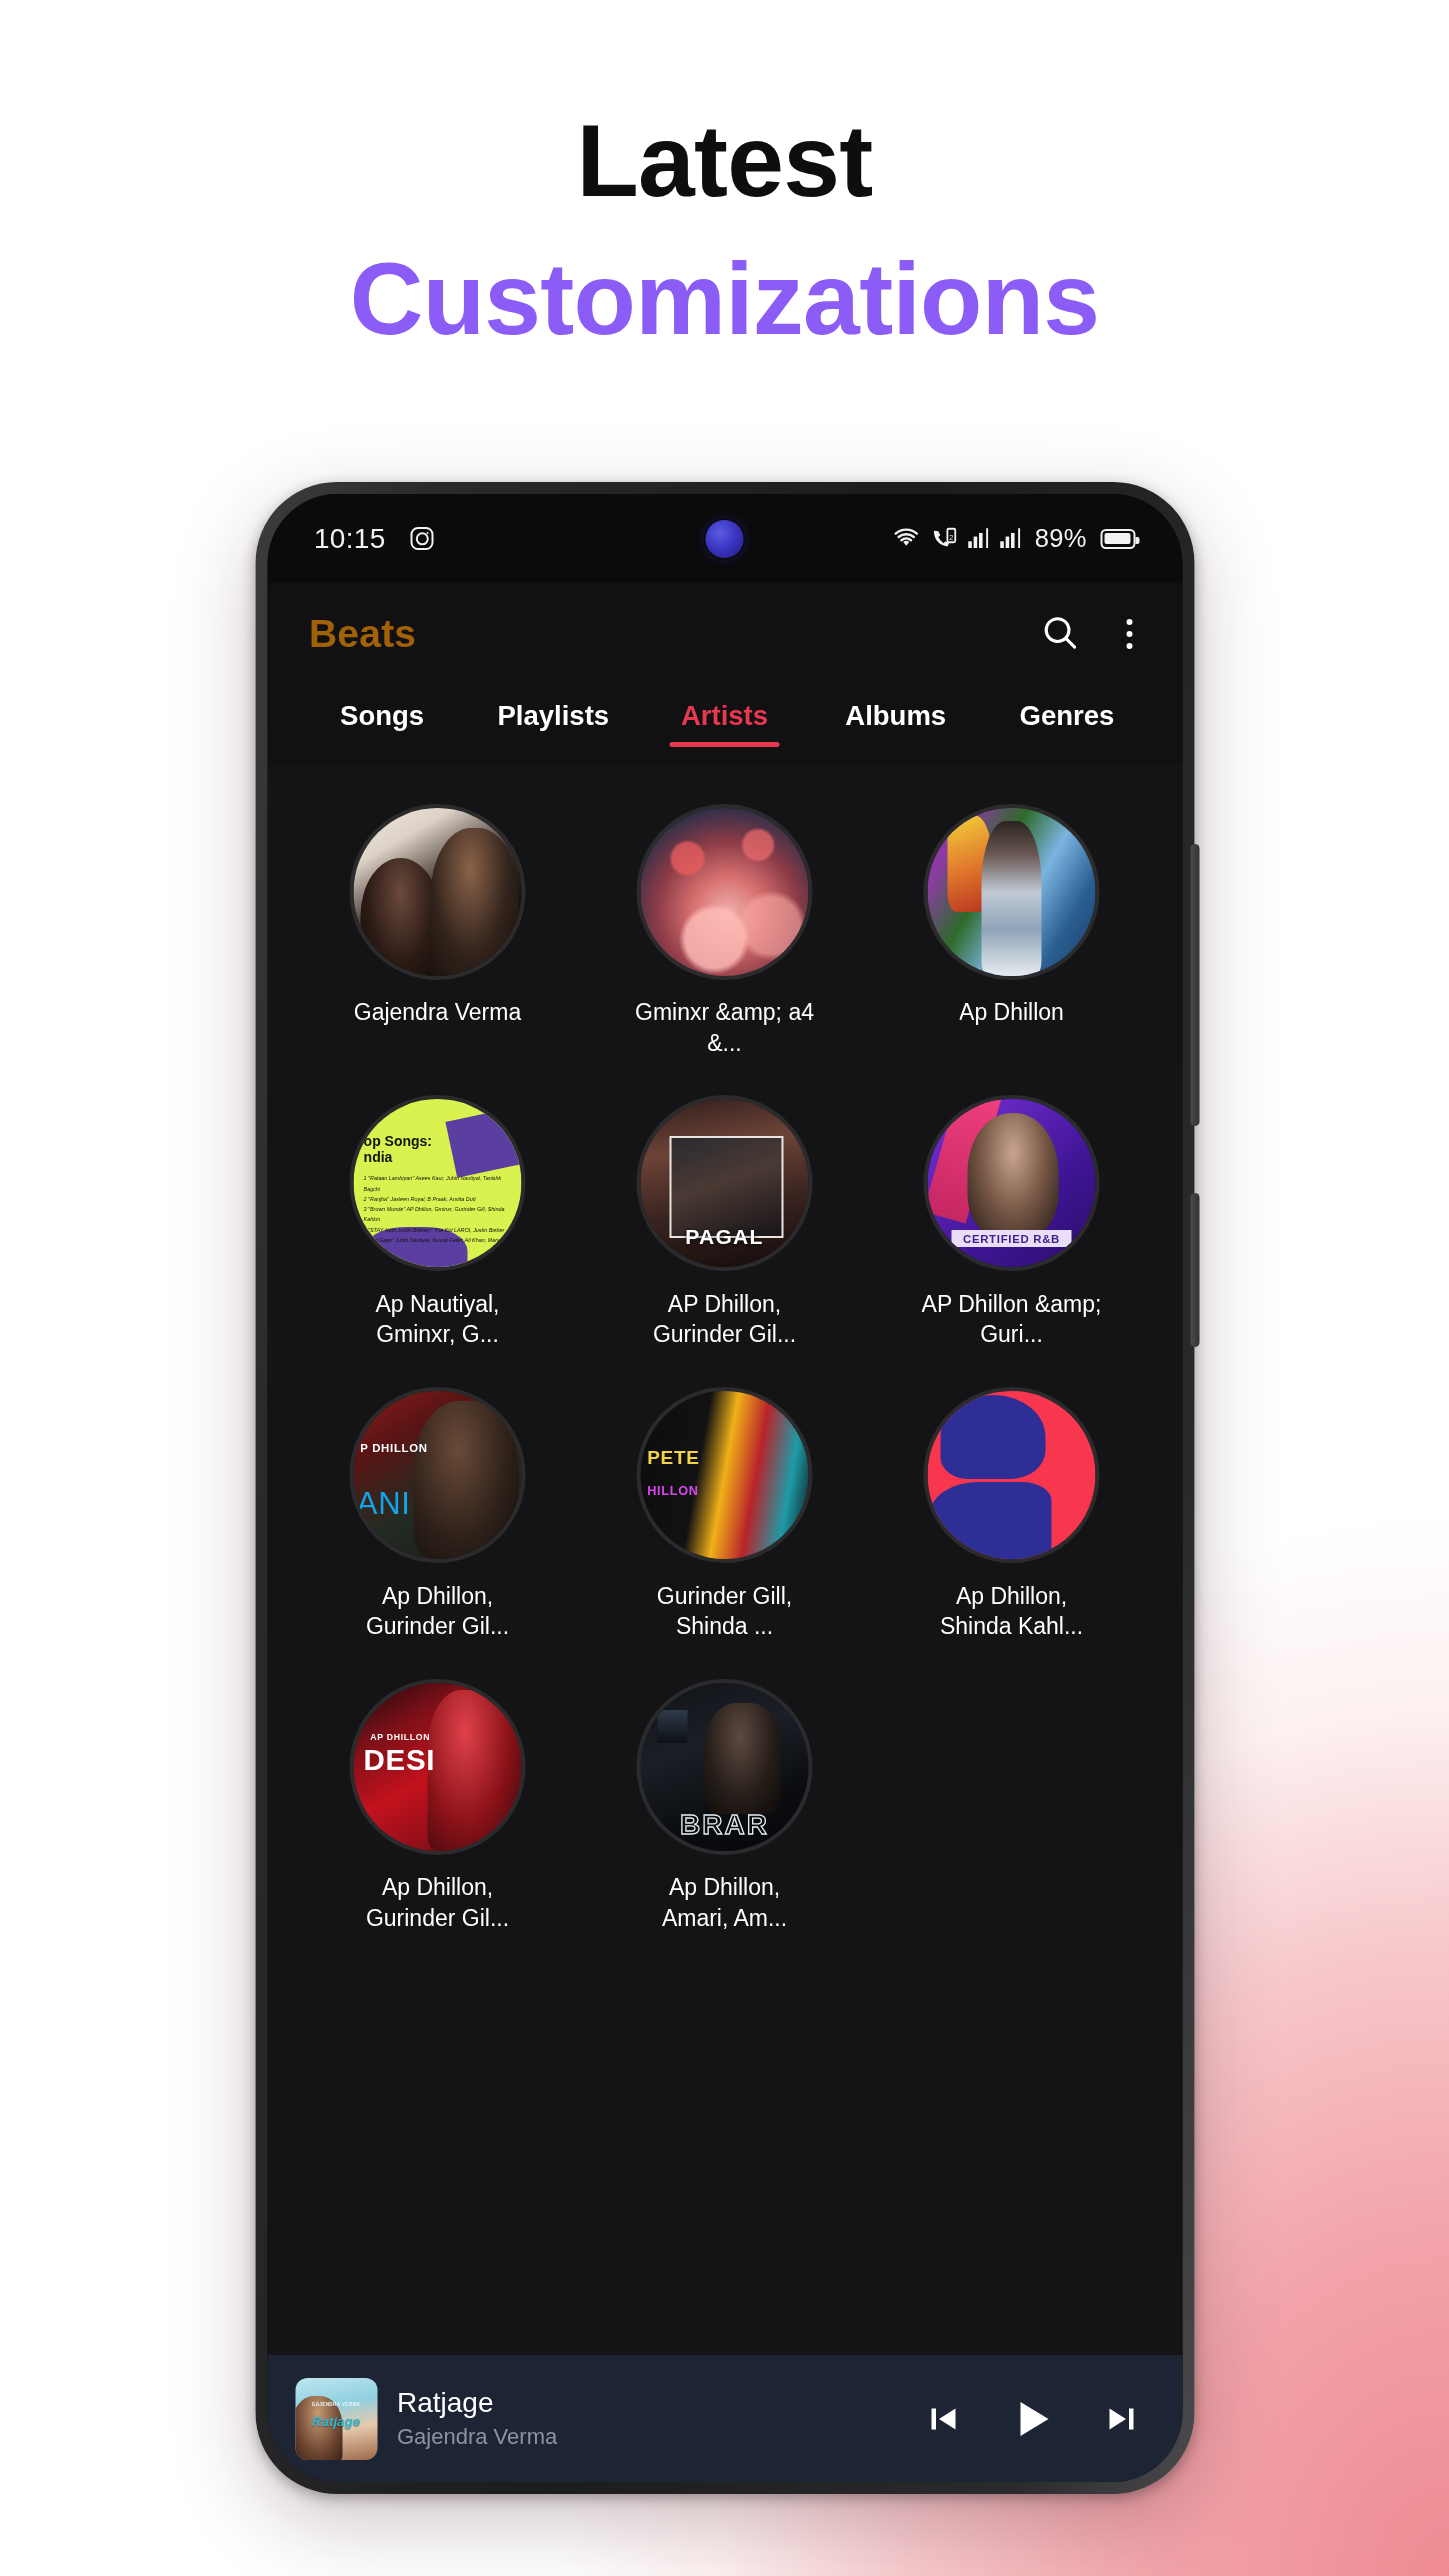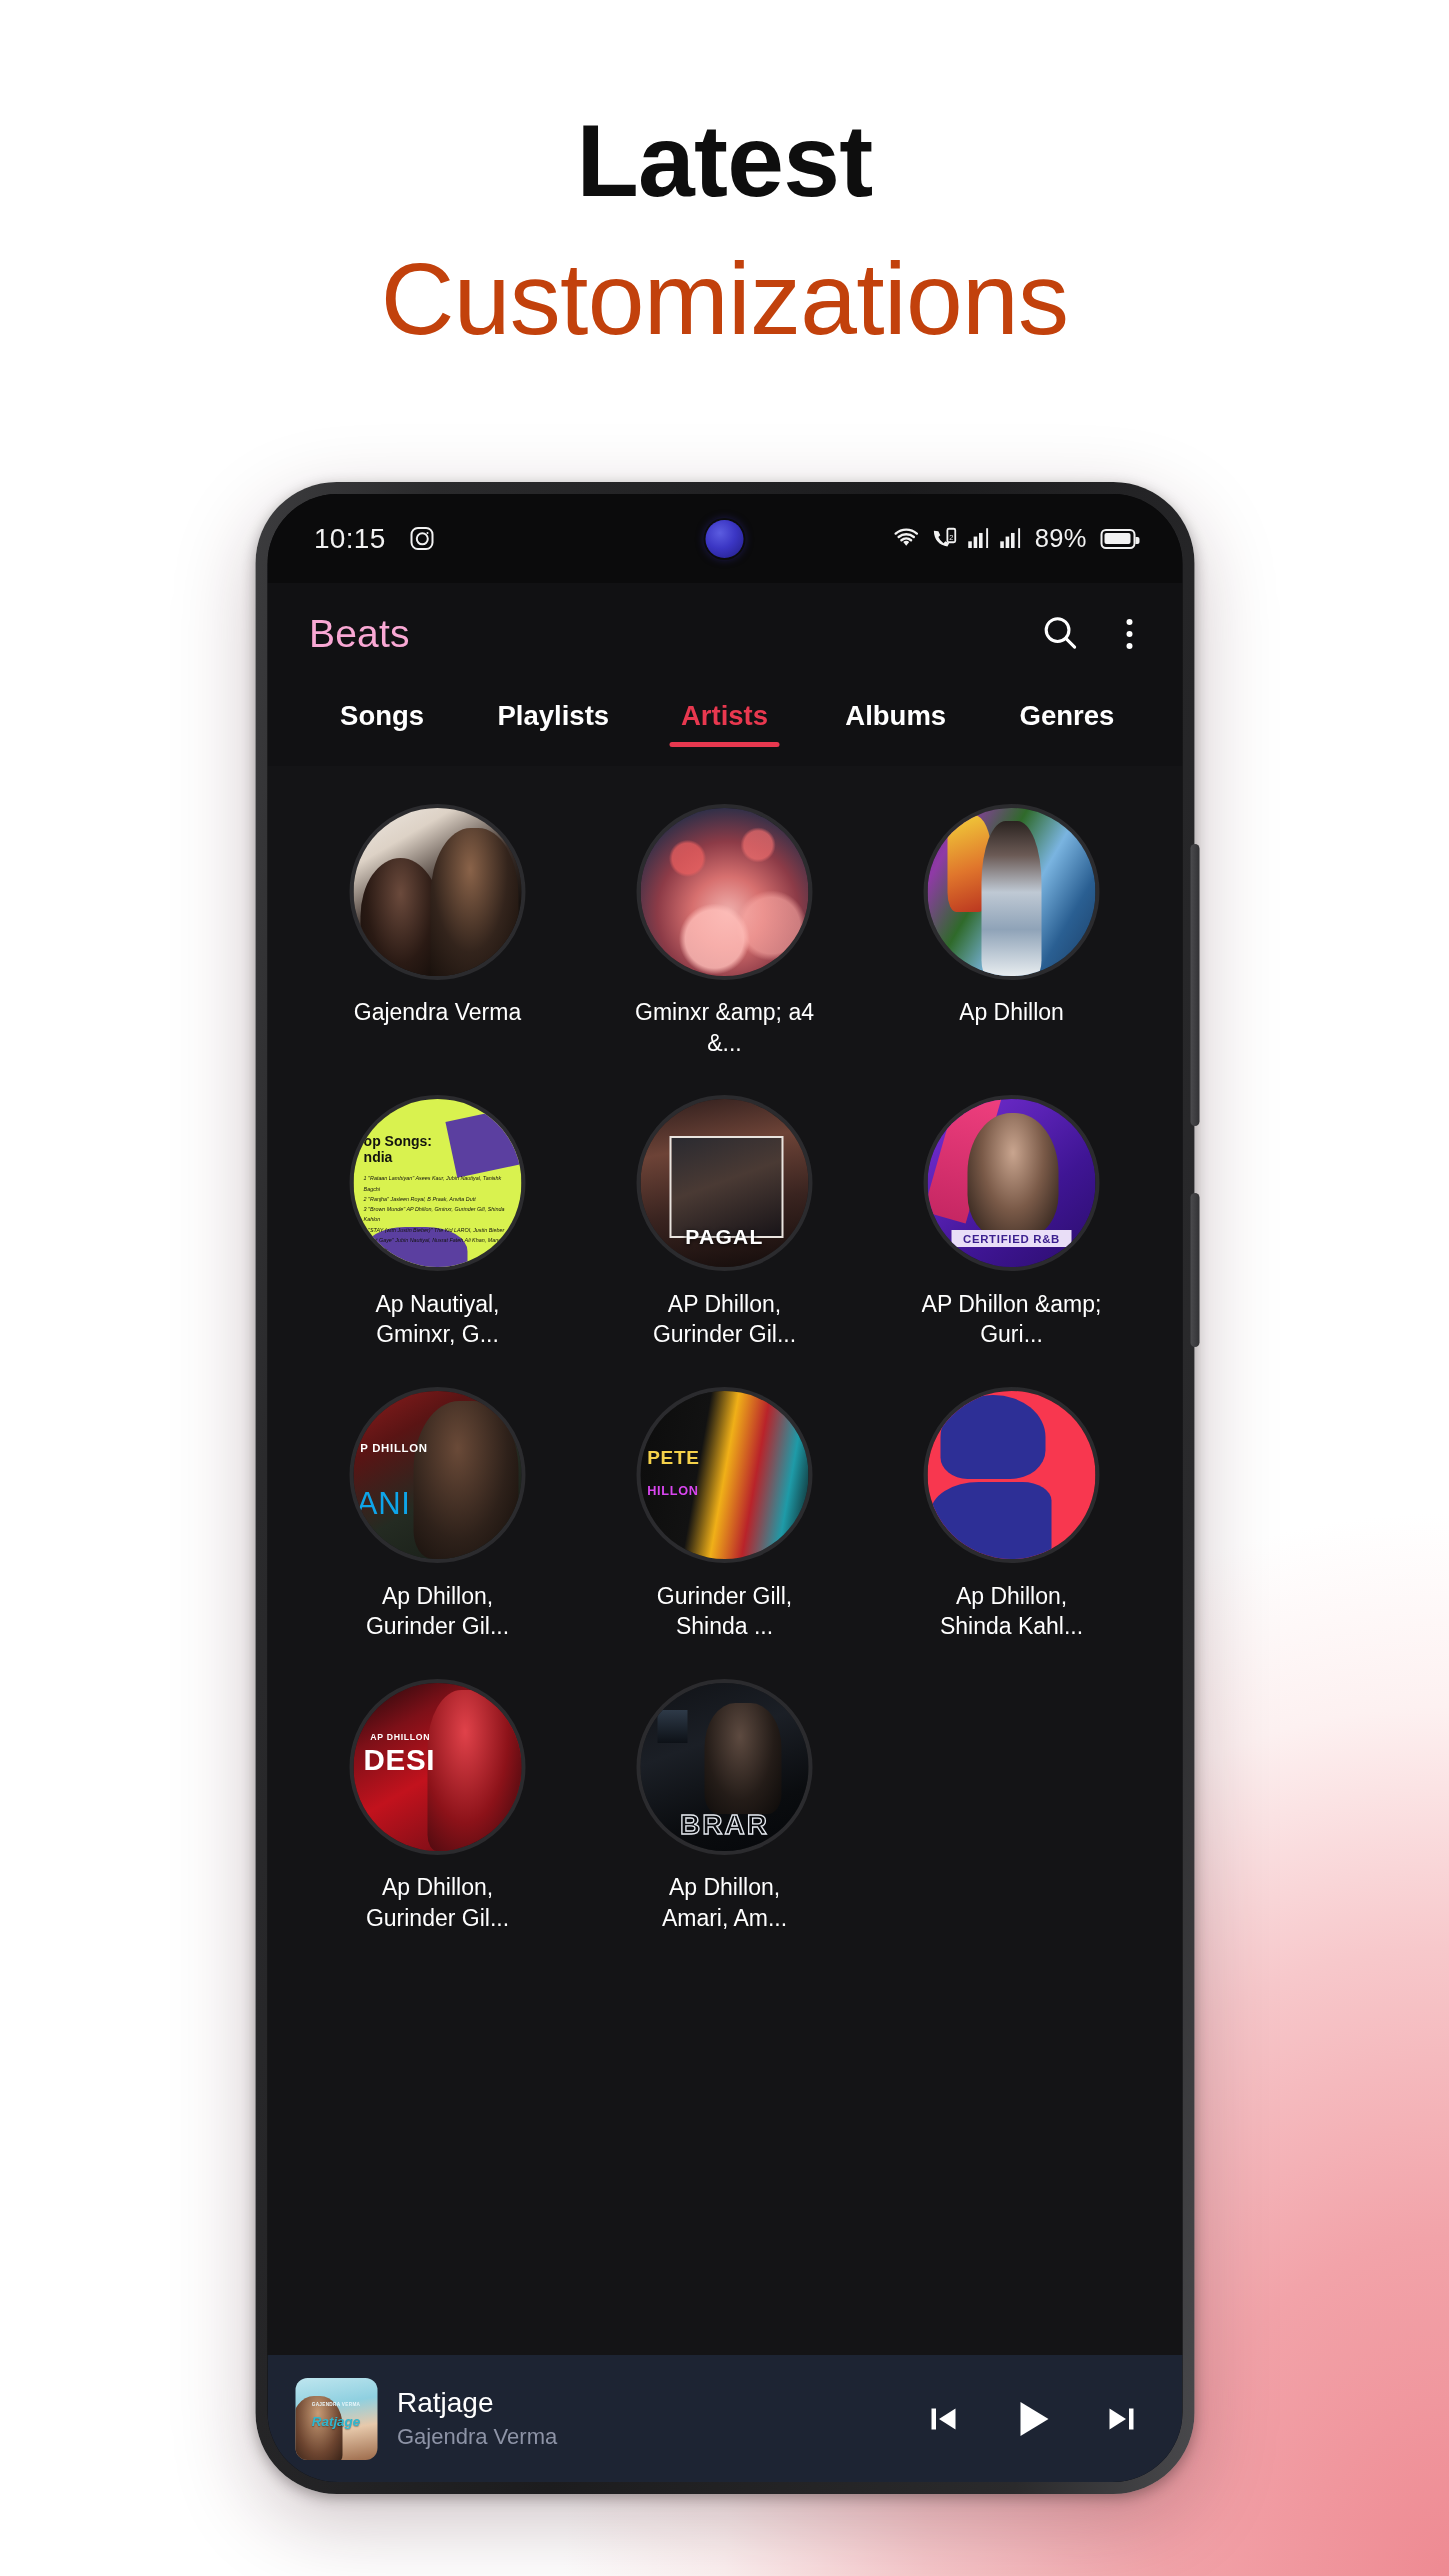--- a/index.html
+++ b/index.html
@@ -13,21 +13,21 @@
     position:relative;
   }
 
   
   .headline { width:100%; text-align:center; padding-top:107px; }
   .headline .line1 {
     font-size:102px; font-weight:700; color:#0e0e0e;
     letter-spacing:-0.7px; line-height:1.06;
   }
   .headline .line2 {
-    font-size:102px; font-weight:400; color:#c2410c;
+    font-size:102px; font-weight:700; color:#8b5cf6;
     letter-spacing:-0.7px; line-height:1.06; margin-top:29.5px;
   }
 
   
   .phone-wrap {
     position:absolute; left:50%; top:482px; transform:translateX(-50%);
     width:939px; height:2012px;
   }
   .phone {
     position:relative; width:939px; height:2012px;
@@ -89,21 +89,21 @@
   .battery::after{
     content:""; position:absolute; right:-6px; top:6px; width:3.4px; height:7.4px;
     background:#f2f2f2; border-radius:0 2px 2px 0;
   }
 
   
   .appbar {
     flex:0 0 101px; display:flex; align-items:center;
     padding:0 42px; background:#111113;
   }
-  .app-title { font-size:39px; font-weight:400; color:#f9a8d4; letter-spacing:0.2px; }
+  .app-title { font-size:39px; font-weight:700; color:#a16207; letter-spacing:0.2px; }
   .appbar-actions { margin-left:auto; display:flex; align-items:center; gap:39px; }
   .kebab { display:flex; flex-direction:column; gap:6px; padding:5.4px 8px; }
   .kebab i { width:6px; height:6px; border-radius:50%; background:#fff; display:block; }
 
   
   .tabs {
     flex:0 0 82px; display:flex; align-items:flex-start;
     padding:9.4px 29.5px 0 29.5px; background:#111113; gap:0;
   }
   .tab {

